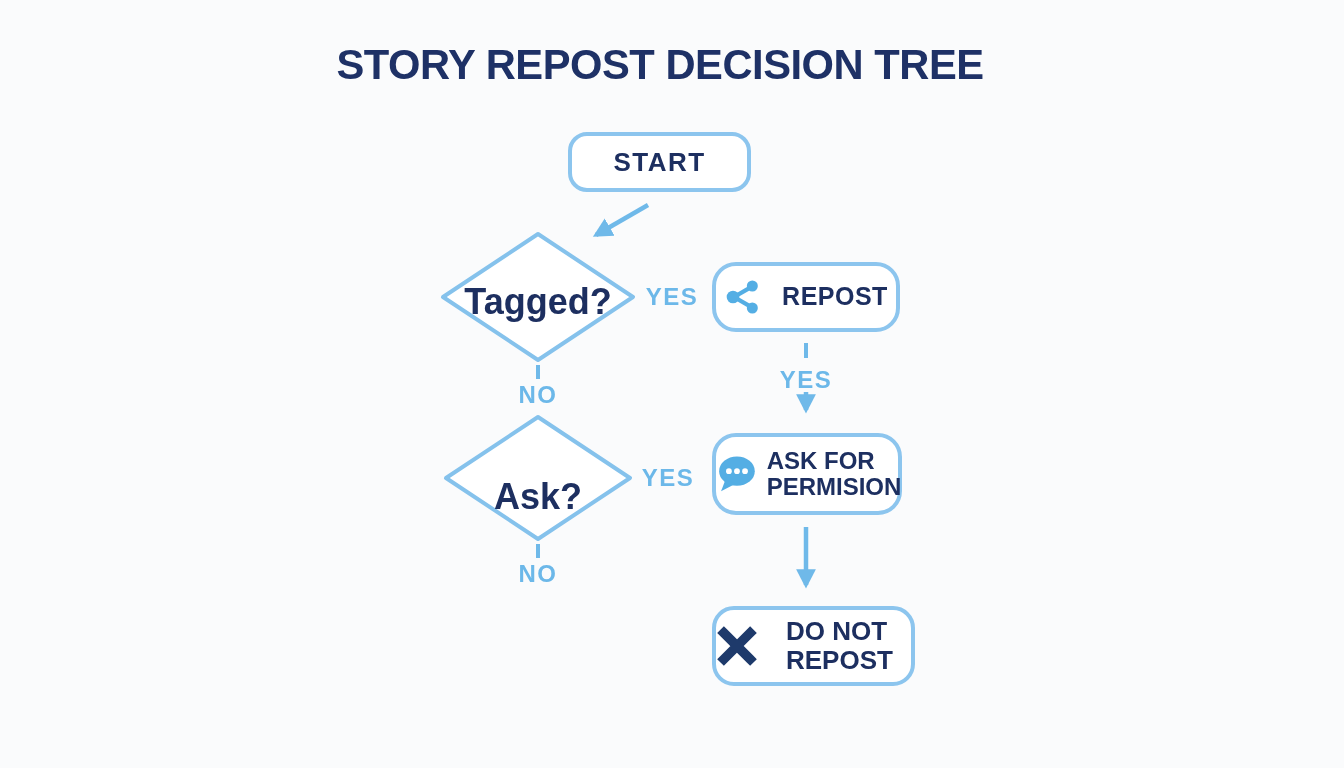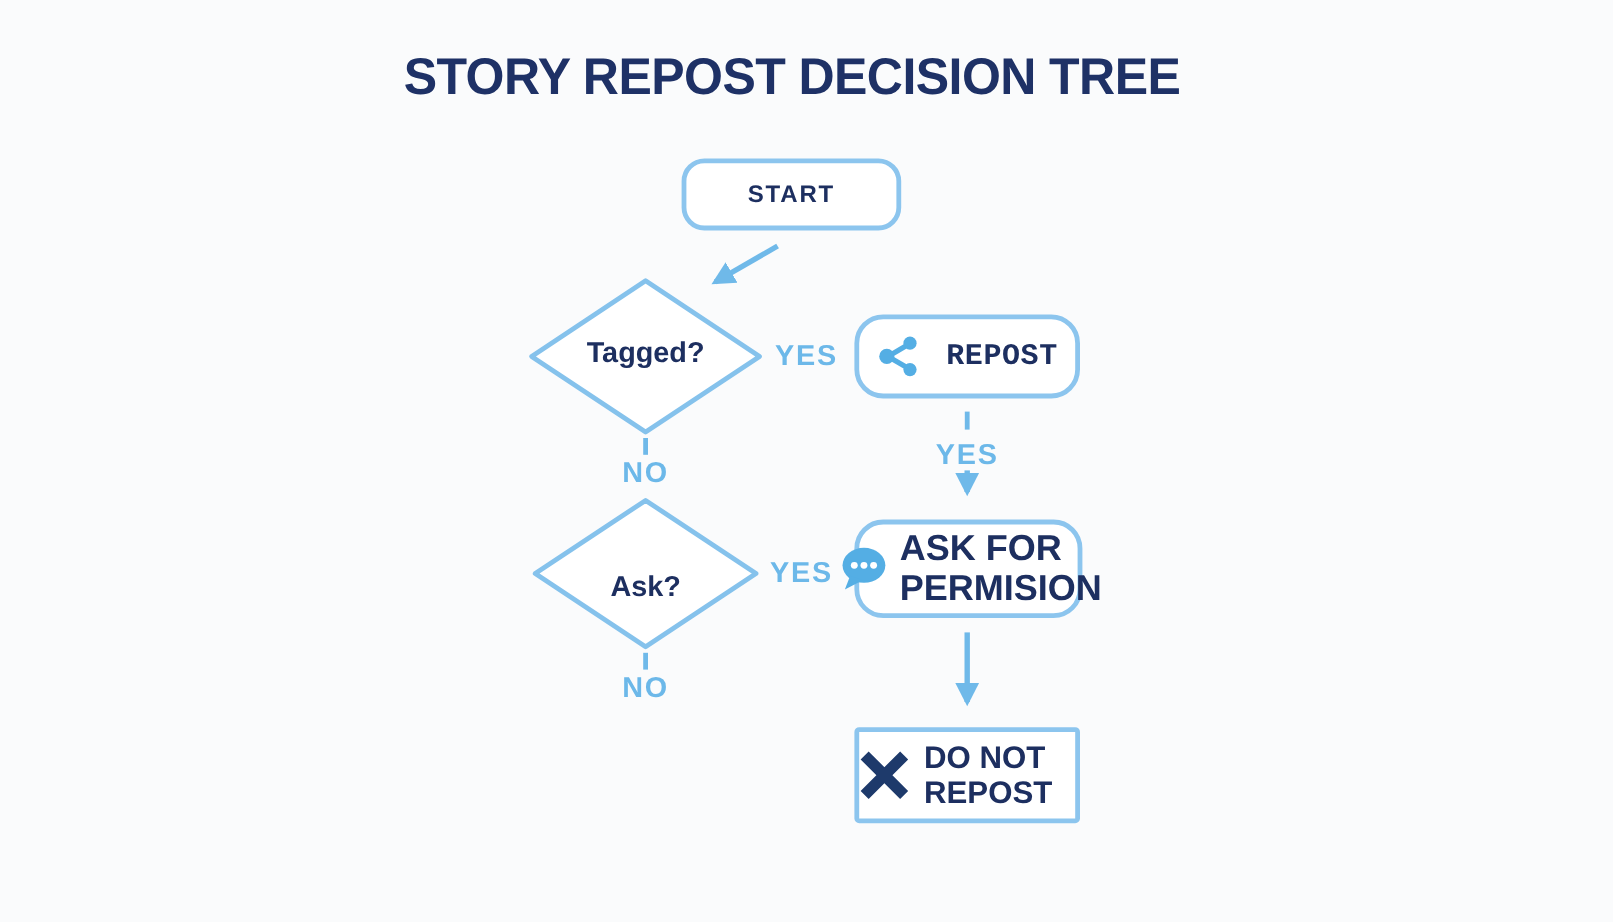--- a/index.html
+++ b/index.html
@@ -45,49 +45,48 @@
     justify-content: center;
     box-sizing: border-box;
     color: #1d2f60;
     font-weight: 700;
   }
   .node .icon { flex: 0 0 auto; display: flex; align-items: center; }
   .node .txt { line-height: 1.1; }
   #start-node {
     left: 568px; top: 132px; width: 183px; height: 60px;
     border-radius: 19px;
-    font-size: 20px; letter-spacing: 1.5px;
+    font-size: 26px; letter-spacing: 1.5px;
   }
   #repost-node {
     left: 712px; top: 262px; width: 188px; height: 70px;
     border-radius: 24px;
     font-size: 25px; letter-spacing: 0.5px;
     gap: 18px;
-    font-family: Liberation Mono, monospace;
   }
   #ask-permission-node {
     left: 712px; top: 433px; width: 190px; height: 82px;
     border-radius: 24px;
-    font-size: 30px;
+    font-size: 24px;
     gap: 8px;
     padding: 0 4px;
   }
   #do-not-repost-node {
-    left: 712px; top: 606px; width: 188px; height: 80px;
-    border-radius: 4px;
+    left: 712px; top: 606px; width: 203px; height: 80px;
+    border-radius: 22px;
     font-size: 26px;
-    gap: 12px;
+    gap: 28px;
   }
   .diamond-label {
     position: absolute;
     width: 200px;
     text-align: center;
     color: #1d2f60;
     font-weight: 700;
-    font-size: 24px;
+    font-size: 36px;
   }
   #tagged-label { left: 438px; top: 281px; }
   #ask-label    { left: 438px; top: 476px; }
   .edge-label {
     position: absolute;
     width: 120px;
     text-align: center;
     font-weight: 700;
     font-size: 24px;
     letter-spacing: 1.5px;

